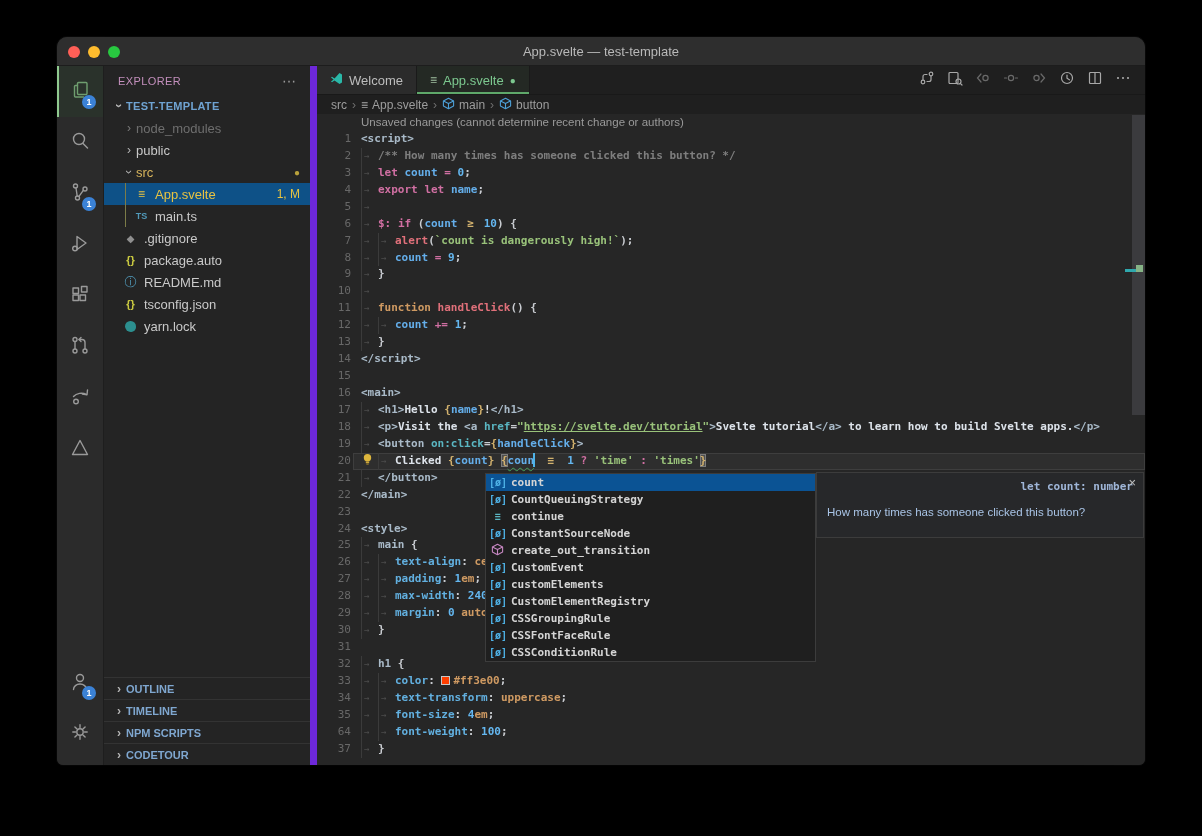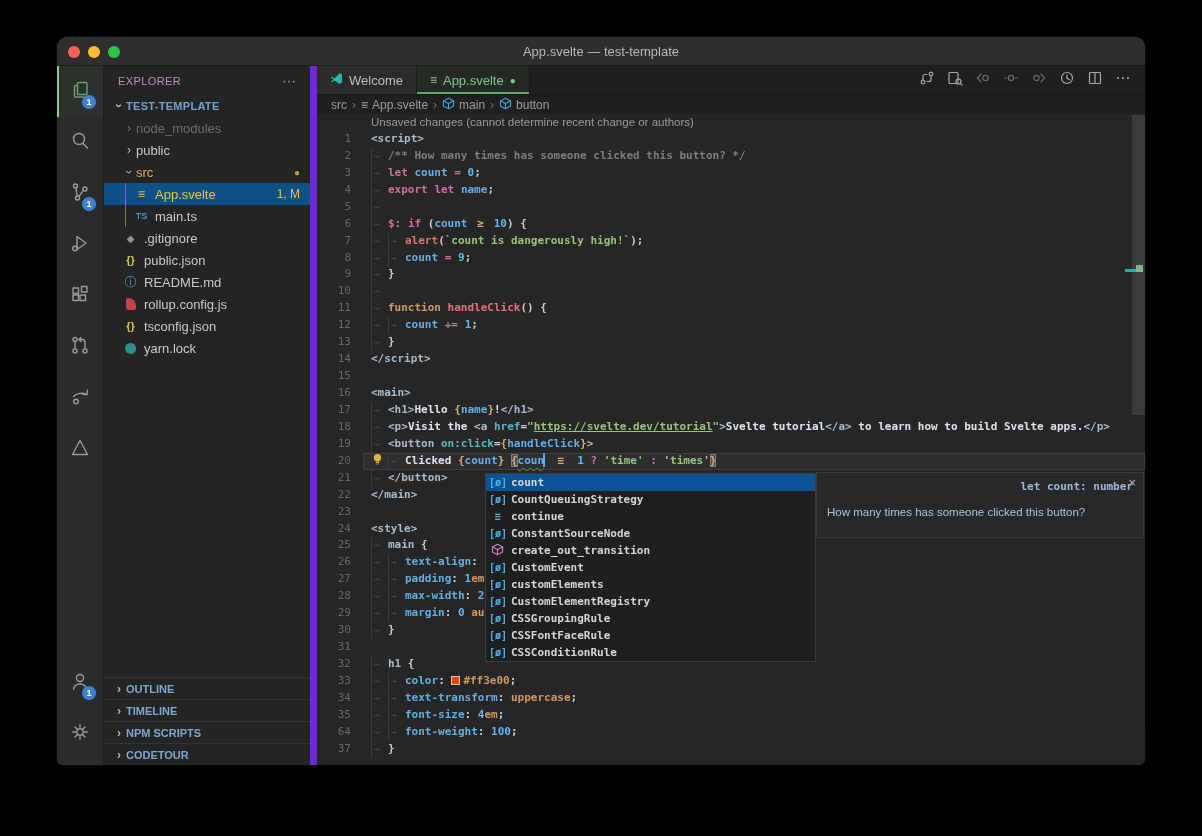--- a/index.html
+++ b/index.html
@@ -69,21 +69,21 @@
   .ea.dim { opacity:.55; }
   .crumbs { height:19px; background:#1f1f1f; display:flex; align-items:center; gap:5px;
     padding-left:14px; font-size:12px; color:#9d9d9d; flex:none; }
   .crumb { display:flex; align-items:center; gap:4px; cursor:pointer; }
   .crumb-sep { color:#6f6f6f; font-size:12px; }
   
   .codewrap { flex:1; position:relative; overflow:hidden;
     font-family:"DejaVu Sans Mono", monospace; font-size:11px; font-weight:bold; }
   .line { display:flex; height:16.95px; line-height:16.95px; white-space:pre; }
   .ln { width:34px; flex:none; text-align:right; color:#686868; font-size:11px; font-weight:normal; }
-  .lc { flex:1; margin-left:12px; padding-left:8px; white-space:pre; min-width:0; }
+  .lc { flex:1; margin-left:2px; padding-left:8px; white-space:pre; min-width:0; }
   .line.cur .lc { background:#2e2e2e; box-shadow:inset 0 0 0 1px #3e3e3e; }
   .ind { display:inline-block; width:17px; border-left:1px solid #3b3b3b;
     color:#4c4c4c; font-size:9px; font-weight:normal; padding-left:2px; }
   .blame { color:#9a9a9a; font-family:"Liberation Sans",sans-serif; font-size:11.5px; font-weight:normal; }
   .tk-tg{color:#a9bac8} .tk-kw{color:#d06fa2} .tk-kw2{color:#cf9a62}
   .tk-var,.tk-varsq{color:#64aeea} .tk-num{color:#64b7f0}
   .tk-str,.tk-strl{color:#99c27a} .tk-strl{text-decoration:underline}
   .tk-fn{color:#e0707a} .tk-cmt{color:#7e7e7e} .tk-op{color:#d06fa2}
   .tk-pun,.tk-pl{color:#c9ccd1} .tk-txt{color:#dde3ea} .tk-brY{color:#d3b26e}
   .tk-attr{color:#5ab6c2} .tk-prop{color:#62b0e0} .tk-valk,.tk-unit,.tk-hex{color:#cf9a62}
@@ -257,33 +257,27 @@
           <div class="frow">
             <span class="ficon">
               <span class="git-ic">◆</span>
             </span>
             <span class="flabel" style="color:#c9c9c9">.gitignore</span>
           </div>
           <div class="frow">
             <span class="ficon">
               <span class="braces-ic">{}</span>
             </span>
-            <span class="flabel" style="color:#c9c9c9">public.json</span>
+            <span class="flabel" style="color:#c9c9c9">package.auto</span>
           </div>
           <div class="frow">
             <span class="ficon">
               <span class="info-ic">ⓘ</span>
             </span>
             <span class="flabel" style="color:#c9c9c9">README.md</span>
-          </div>
-          <div class="frow">
-            <span class="ficon">
-              <span class="rollup-ic"></span>
-            </span>
-            <span class="flabel" style="color:#c9c9c9">rollup.config.js</span>
           </div>
           <div class="frow">
             <span class="ficon">
               <span class="braces-ic">{}</span>
             </span>
             <span class="flabel" style="color:#c9c9c9">tsconfig.json</span>
           </div>
           <div class="frow">
             <span class="ficon">
               <span class="yarn-ic"></span>

